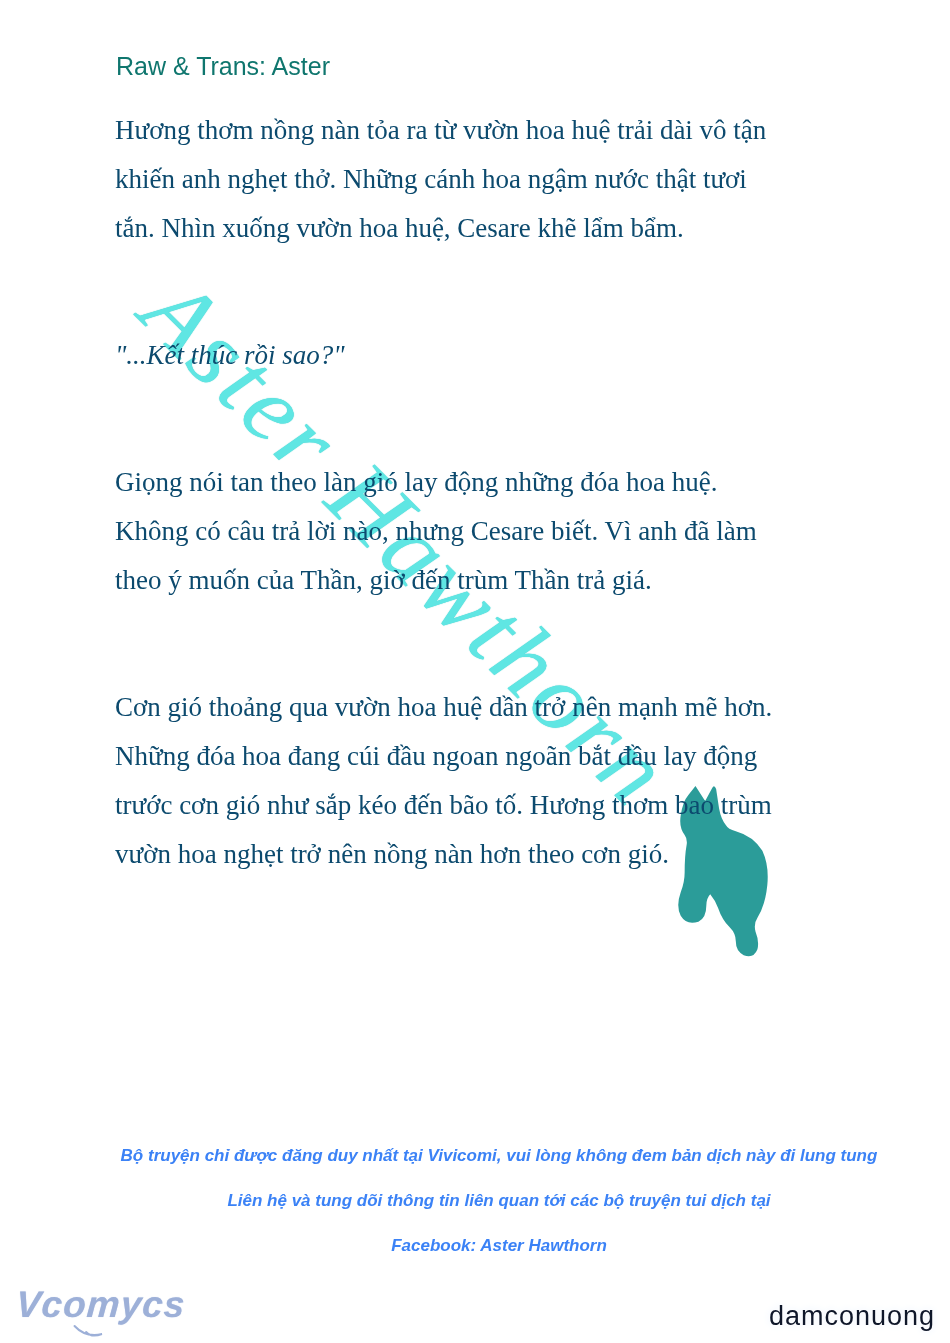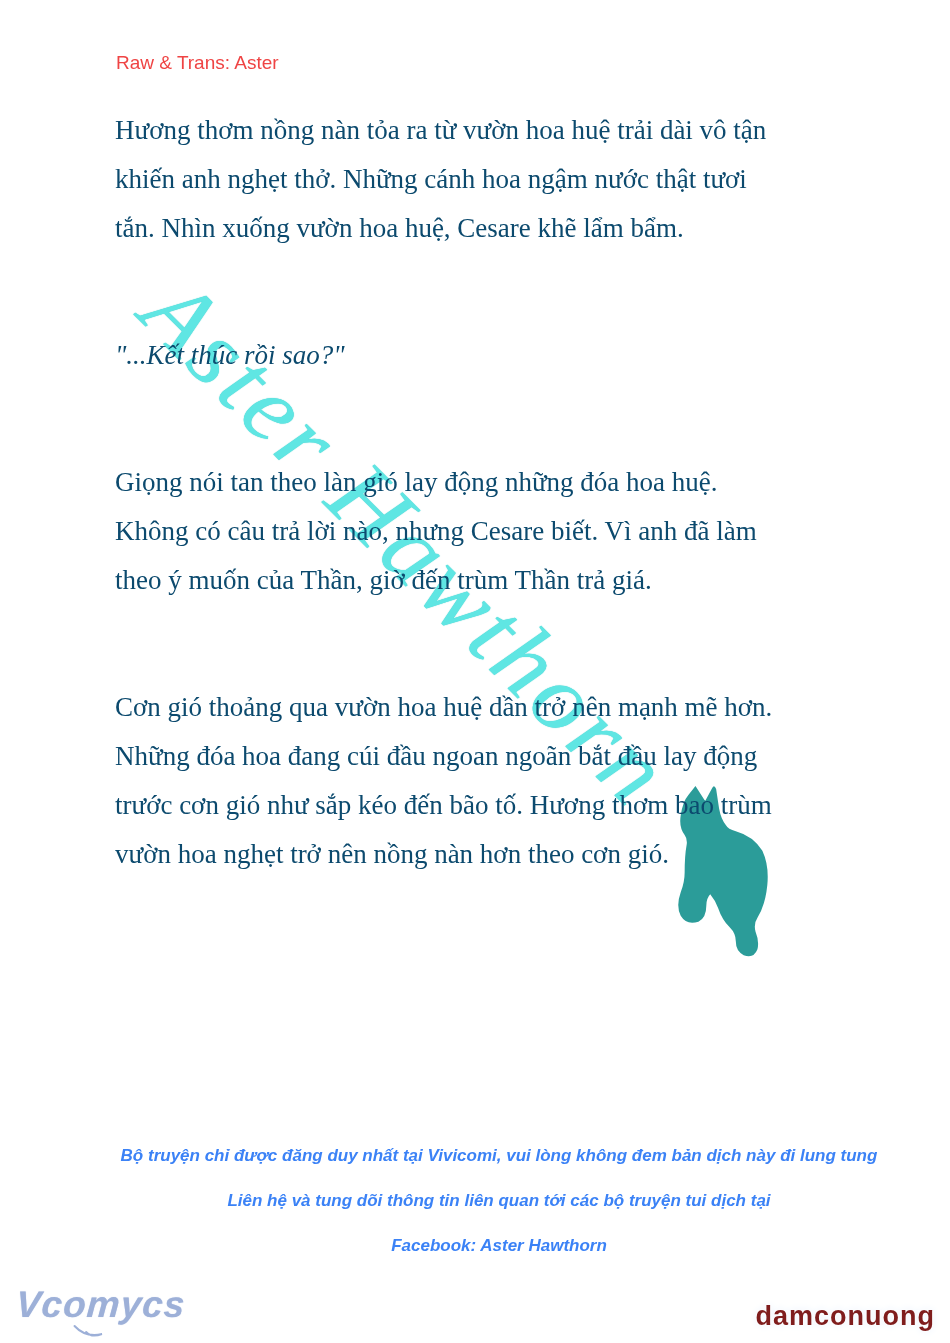--- a/index.html
+++ b/index.html
@@ -37,22 +37,22 @@
     top: 782px;
     z-index: 1;
   }
 
   .header-credit {
     position: absolute;
     left: 116px;
     top: 52px;
     z-index: 2;
     font-family: "Liberation Sans", sans-serif;
-    font-size: 19px;
-    color: #ef4444;
+    font-size: 25px;
+    color: #0f766e;
   }
 
   .content {
     position: absolute;
     left: 115px;
     top: 106px;
     z-index: 2;
     width: 790px;
   }
   .para {
@@ -98,24 +98,24 @@
     left: 58px;
     top: 38px;
   }
 
   .corner-watermark {
     position: absolute;
     right: 15px;
     top: 1301px;
     z-index: 2;
     font-family: "Liberation Sans", sans-serif;
-    font-weight: bold;
+    font-weight: normal;
     font-size: 27px;
     letter-spacing: 1px;
-    color: #7f1d1d;
+    color: #0f172a;
     text-shadow: 0 0 2px #ffffff, 0 0 5px #ffffff, 0 0 8px #e4eefb;
   }
 </style>
 </head>
 <body>
 
 <div class="page">
 
   <div class="watermark">Aster Hawthorn</div>
 

